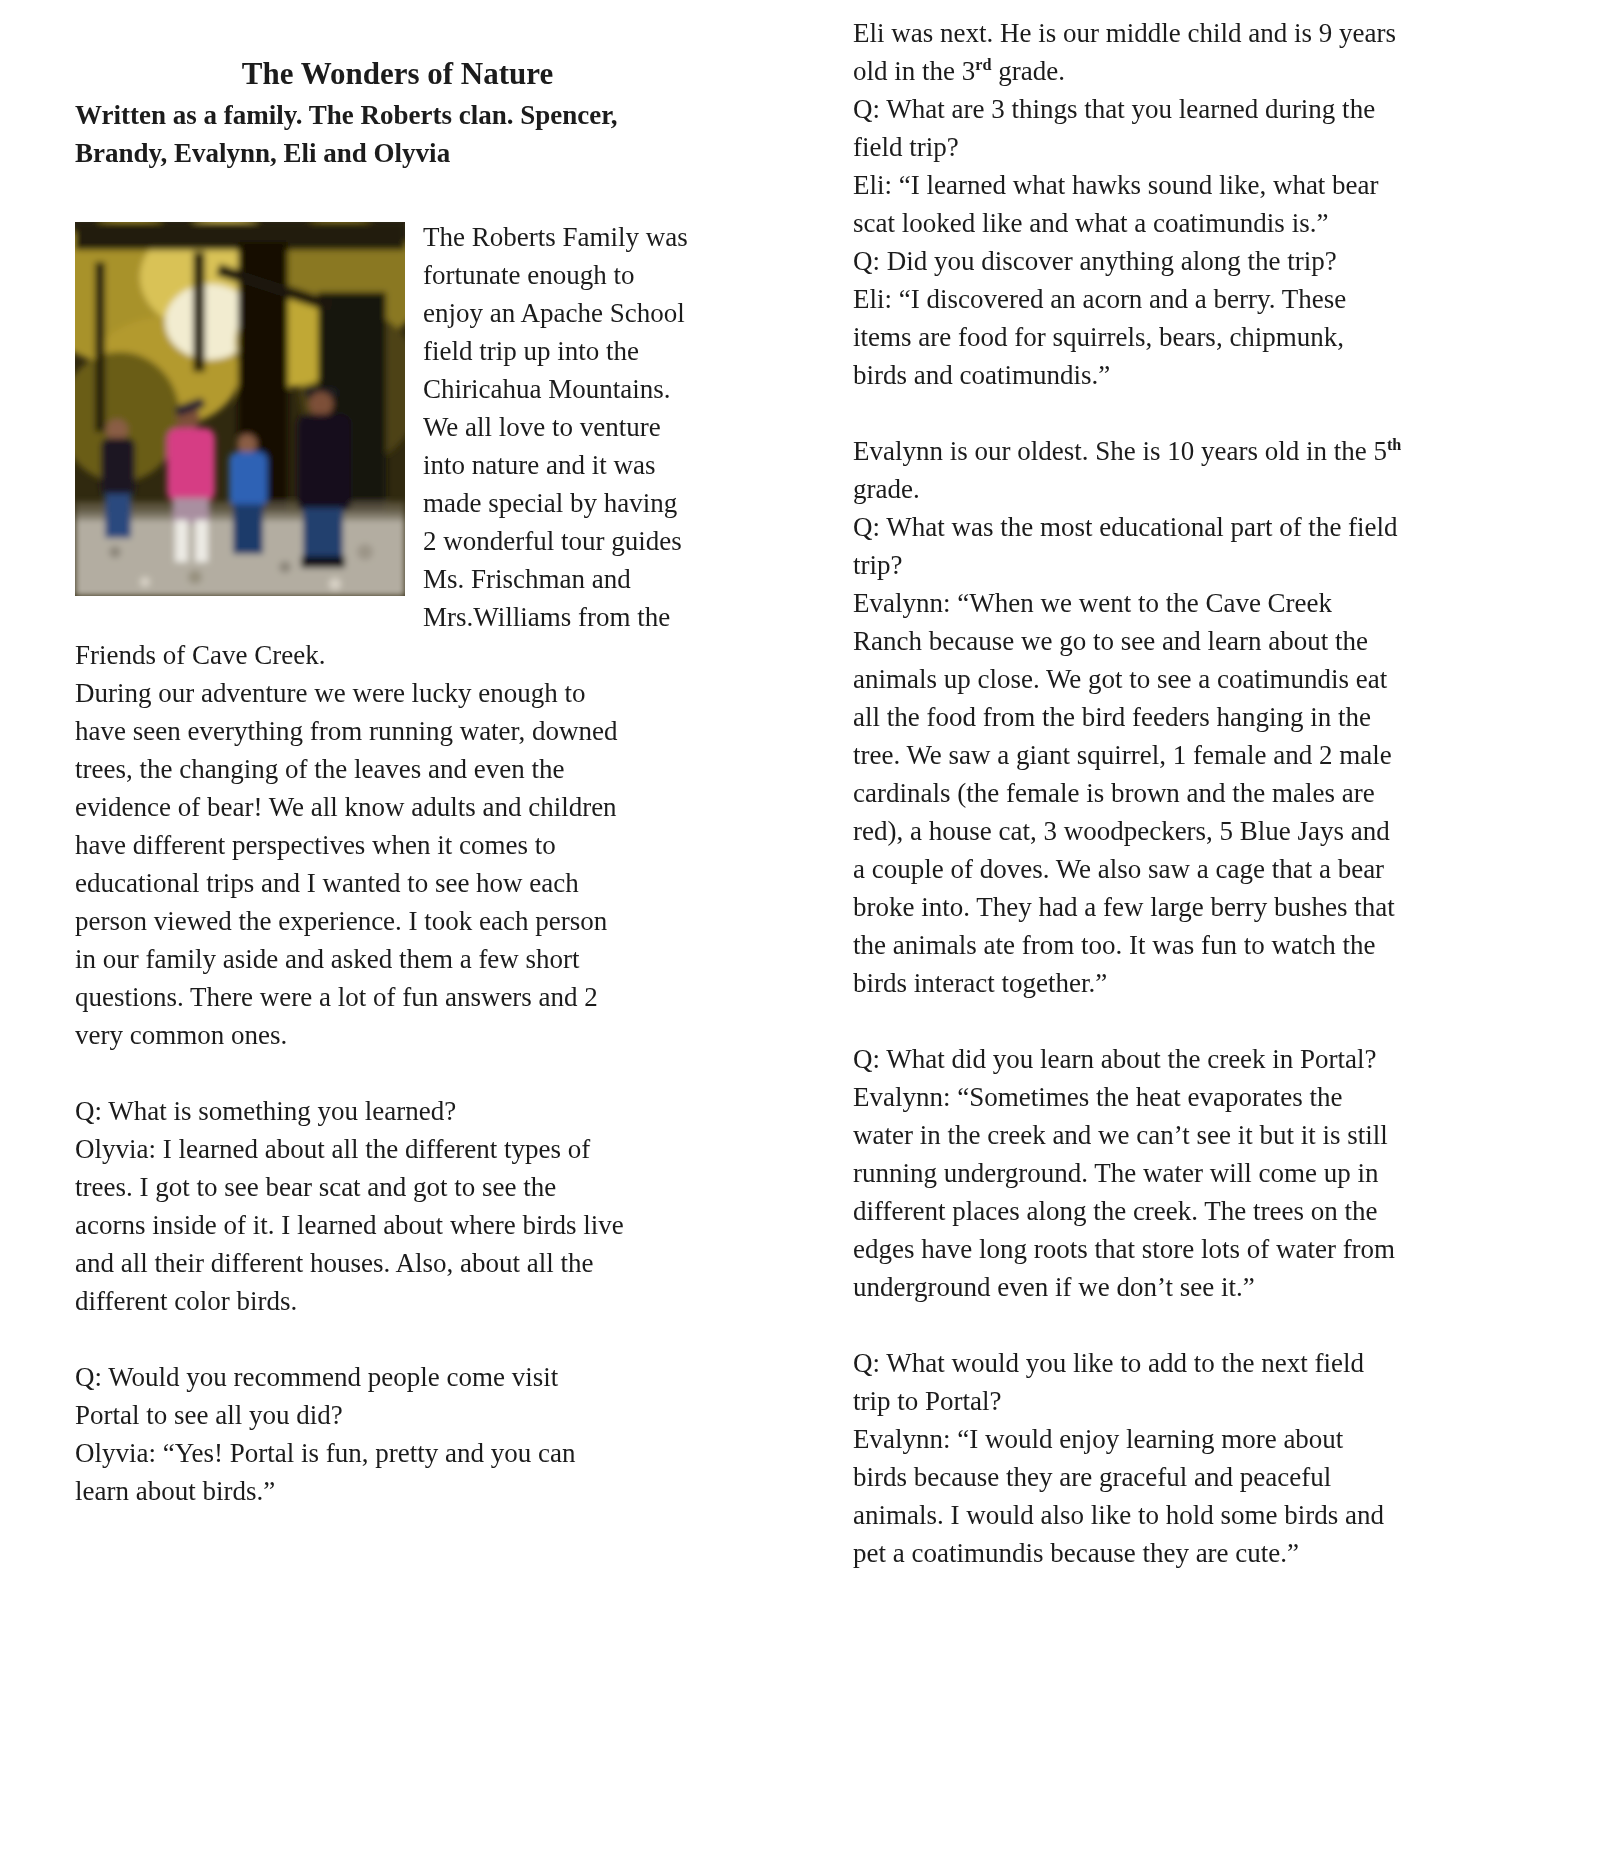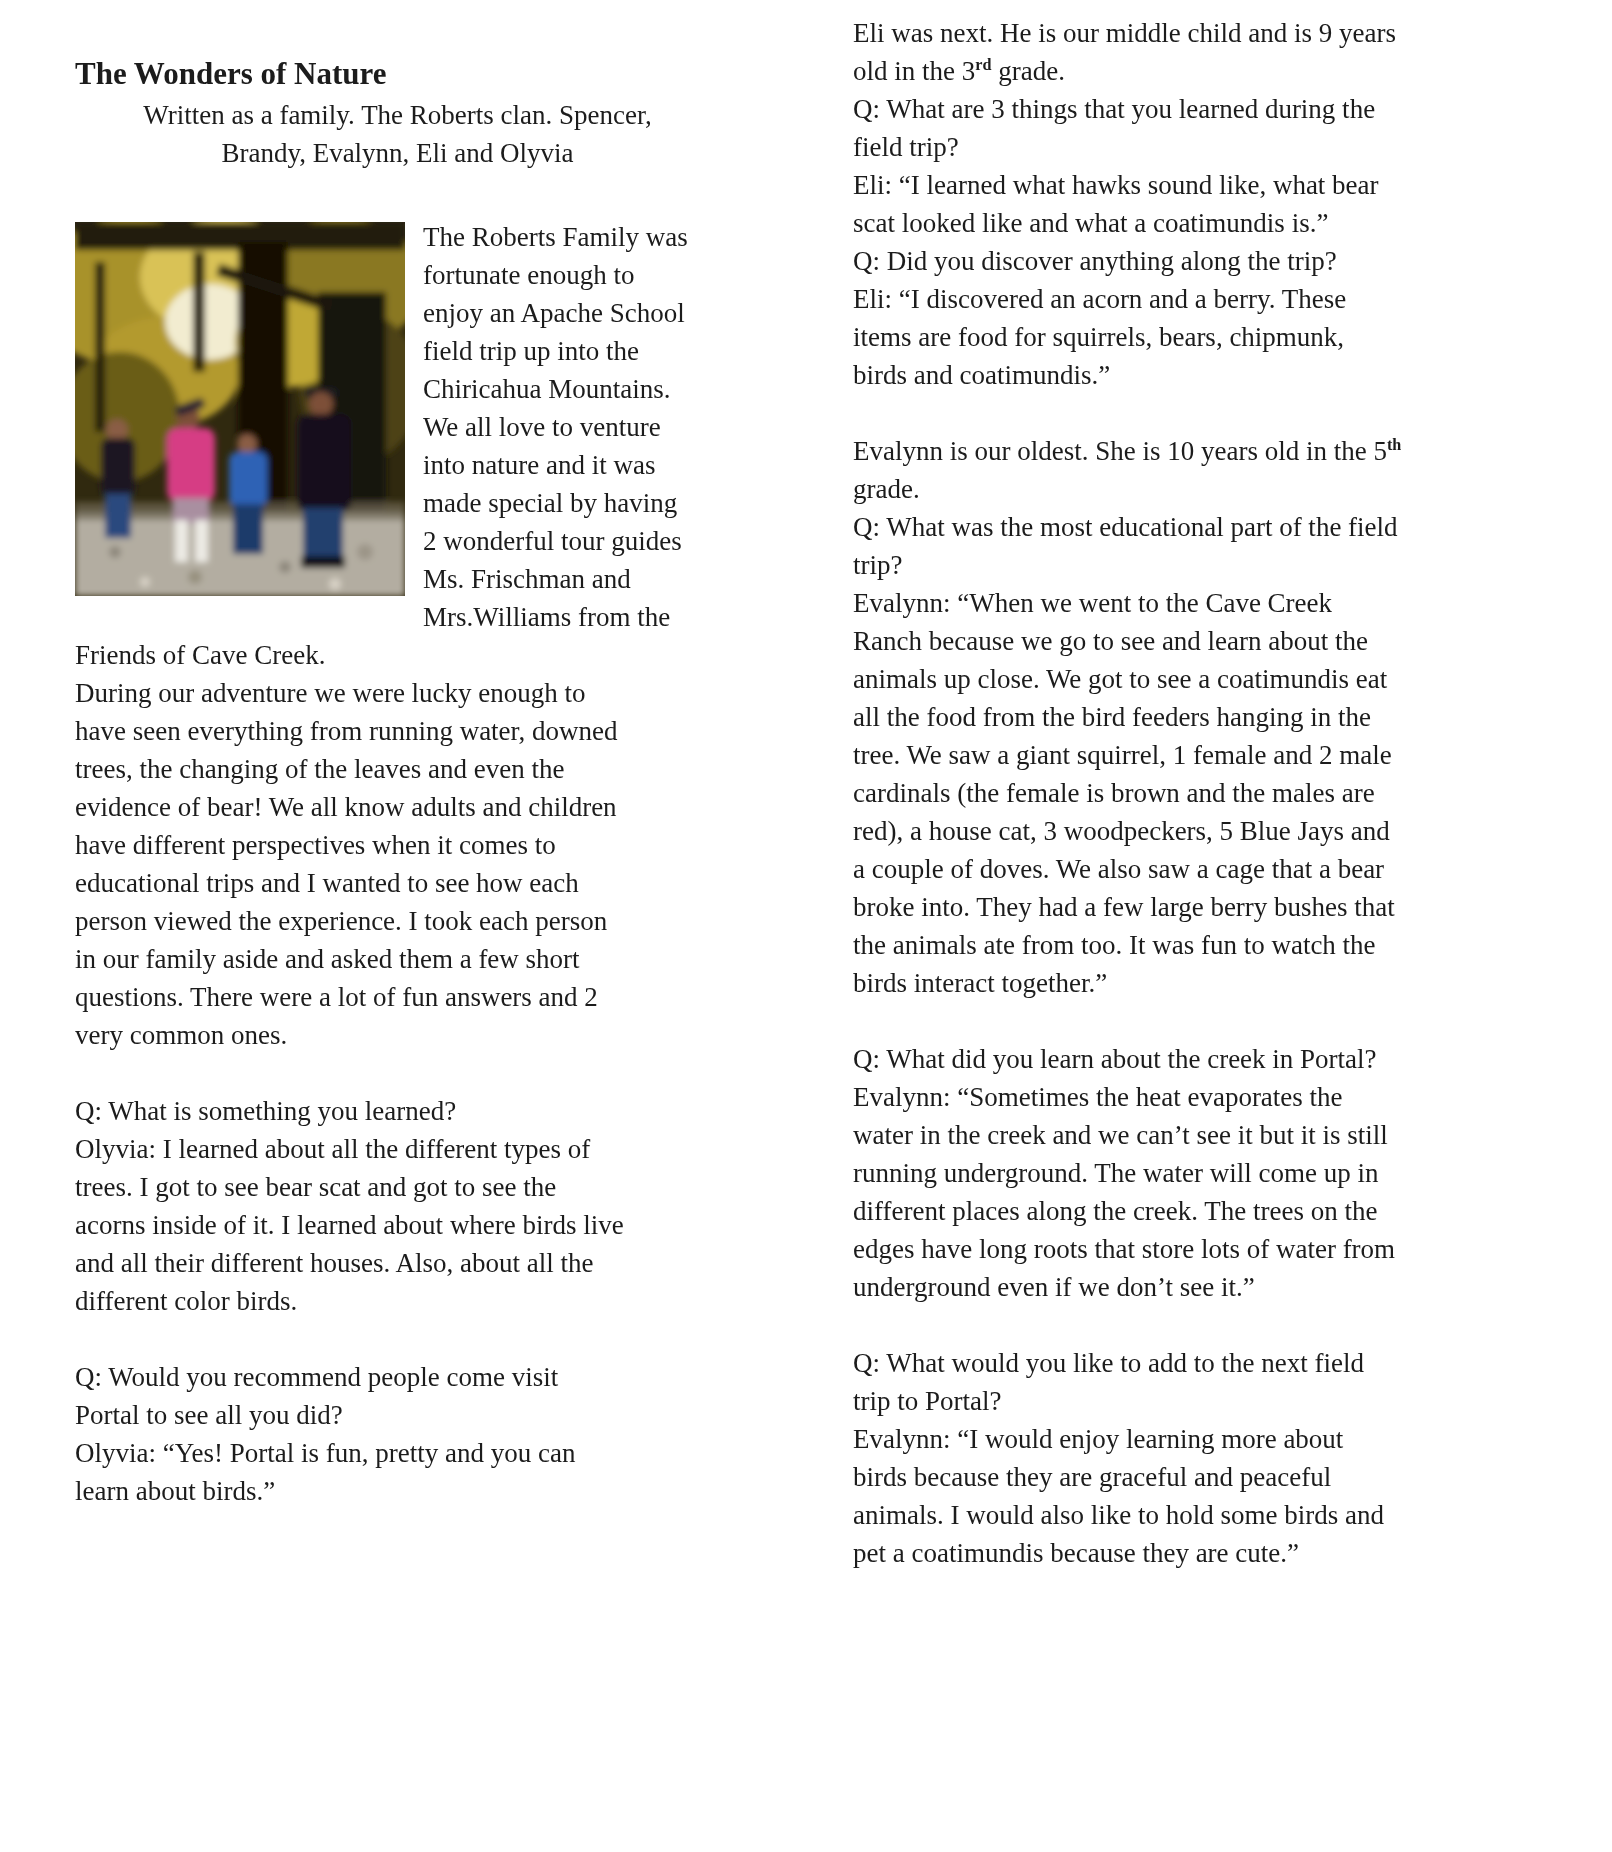--- a/index.html
+++ b/index.html
@@ -7,22 +7,22 @@
     width:1612px;height:1852px;
     background:#ffffff;
     font-family:"Liberation Serif","DejaVu Serif",serif;
     color:#1c1c1c;
     position:relative;
     overflow:hidden;
   }
   .col{position:absolute;font-size:27px;line-height:38px;}
   .col-left{left:75px;top:52px;width:645px;}
   .col-right{left:853px;top:4px;width:700px;}
-  .title{font-size:31px;line-height:44px;font-weight:bold;text-align:left;margin:0;}
-  .byline{font-weight:normal;margin:0 0 46px 0;text-align:center;}
+  .title{font-size:31px;line-height:44px;font-weight:bold;text-align:center;margin:0;}
+  .byline{font-weight:bold;margin:0 0 46px 0;}
   .para{margin:10px 0 38px 0;}
   .photo{
     float:left;
     width:330px;height:374px;
     margin:4px 18px 6px 0;
     overflow:hidden;
   }
   .photo svg{display:block;width:100%;height:100%;}
   sup{font-size:0.6em;line-height:0;font-weight:bold;}
 </style>

